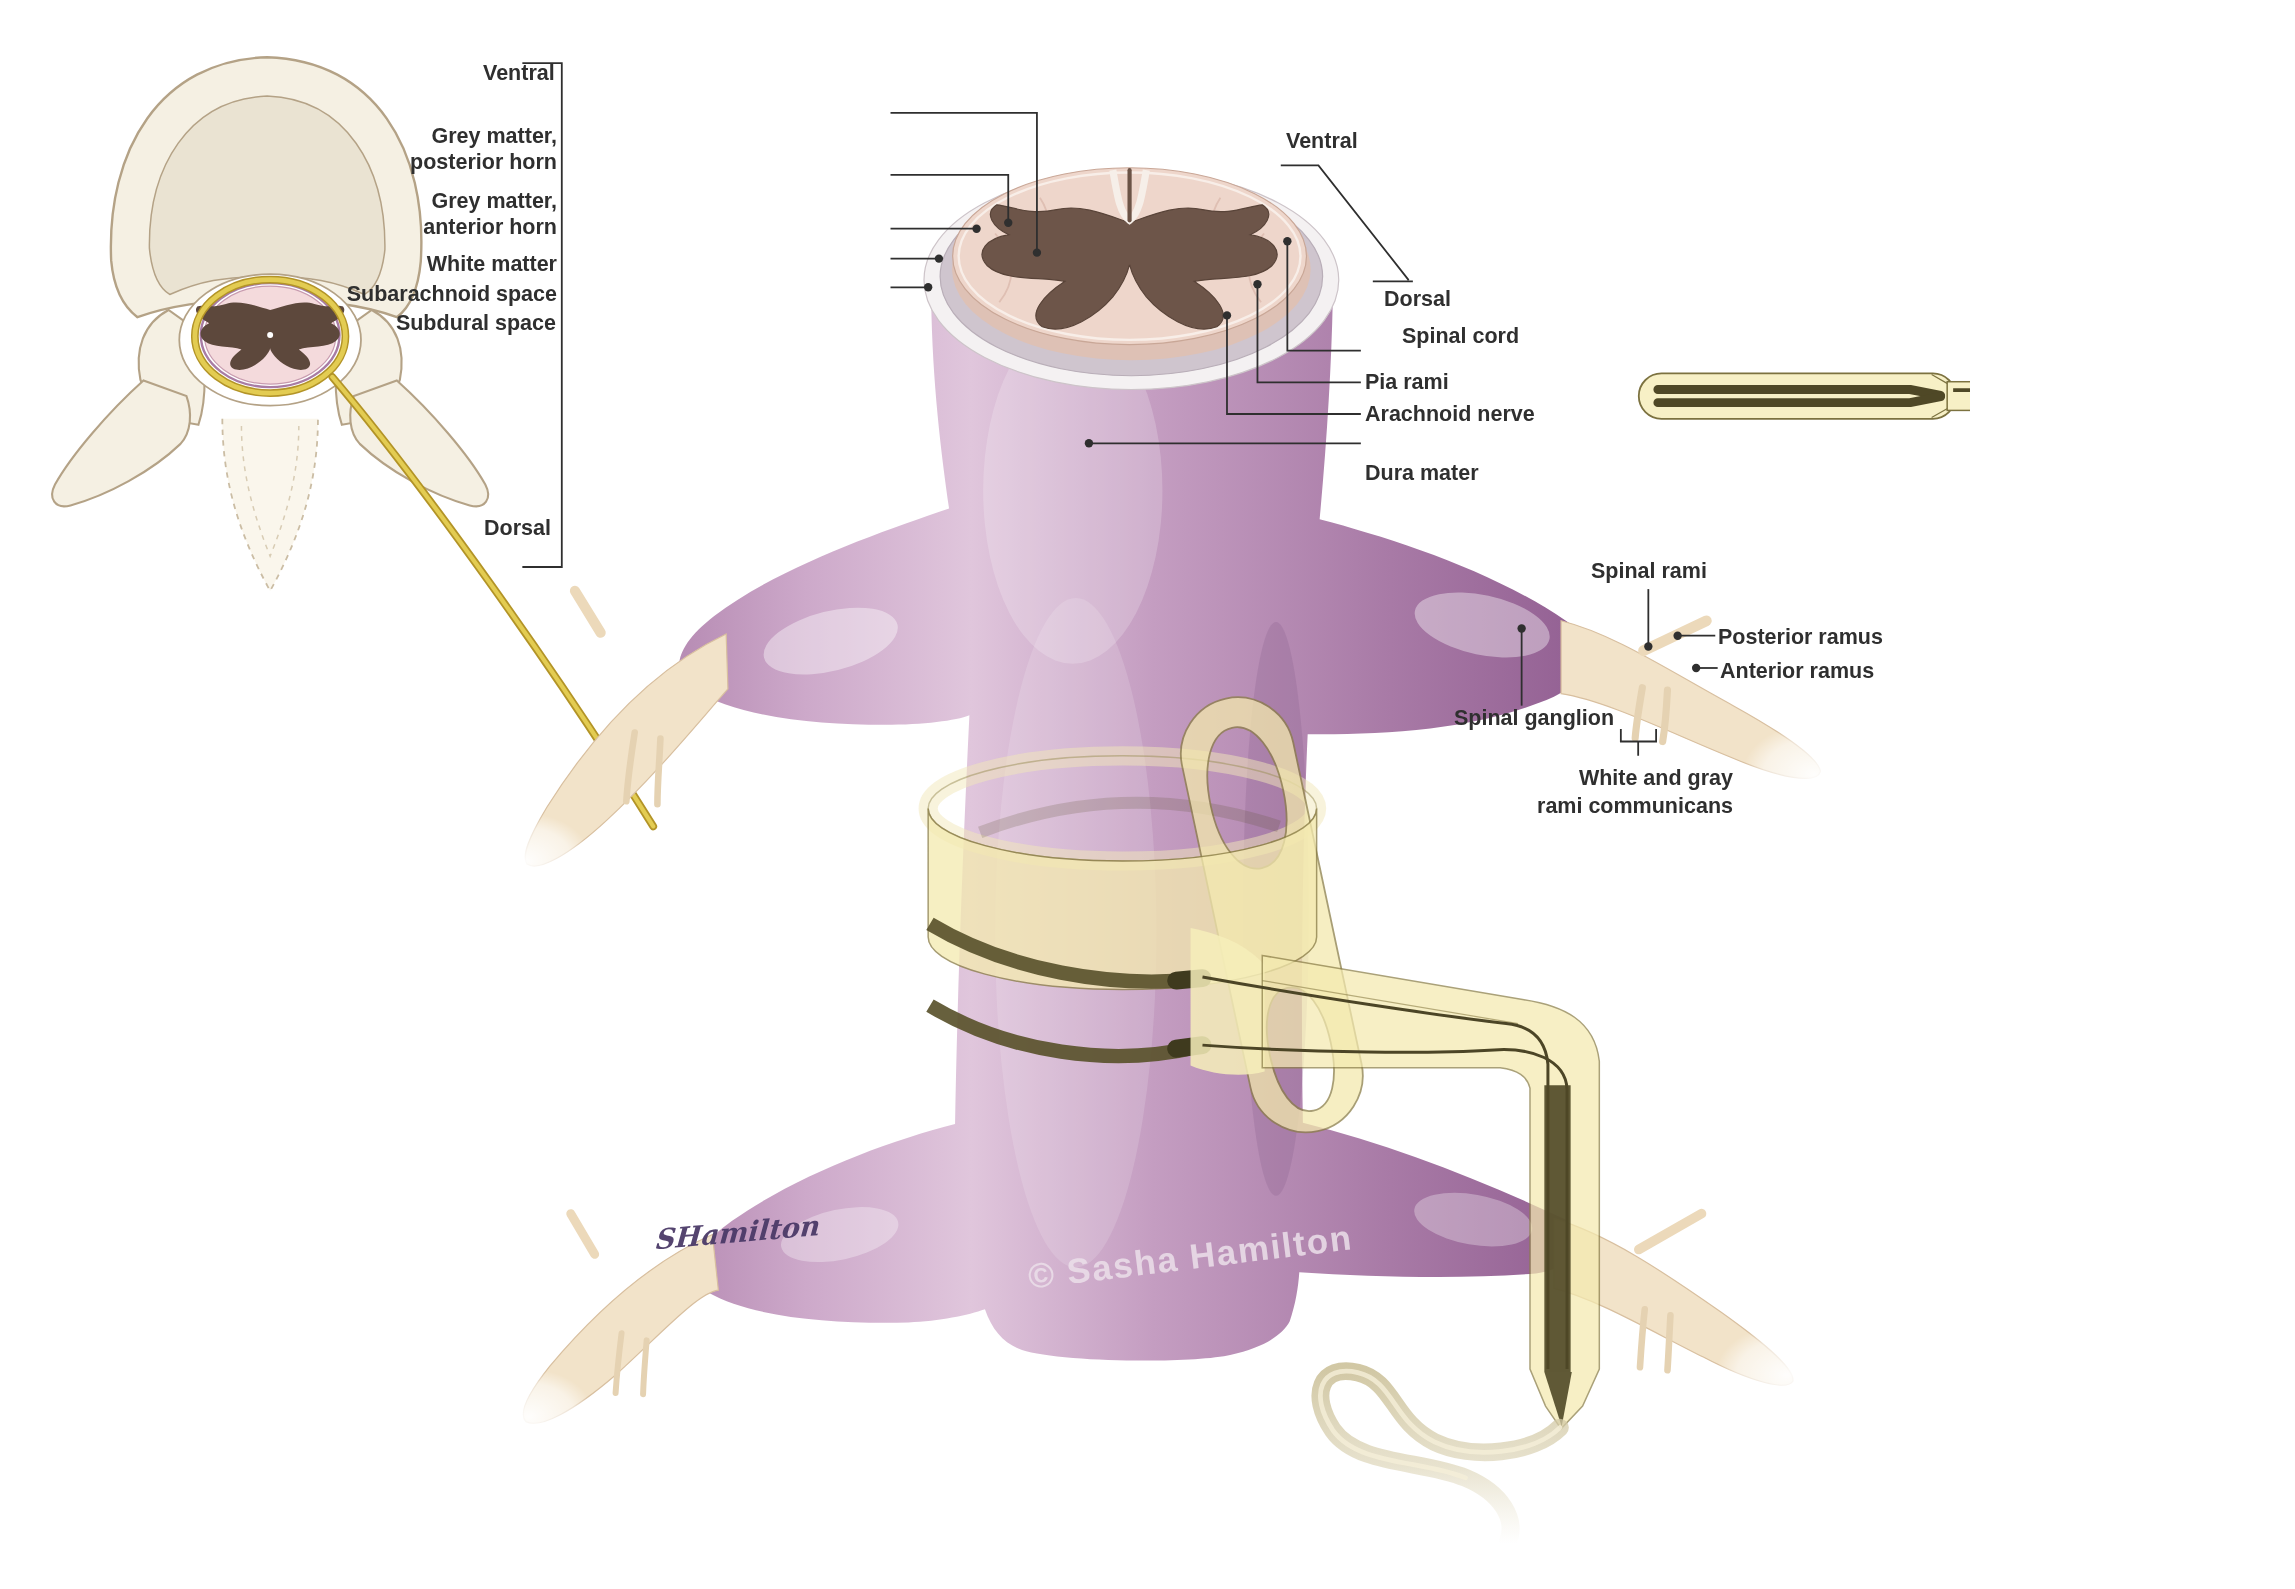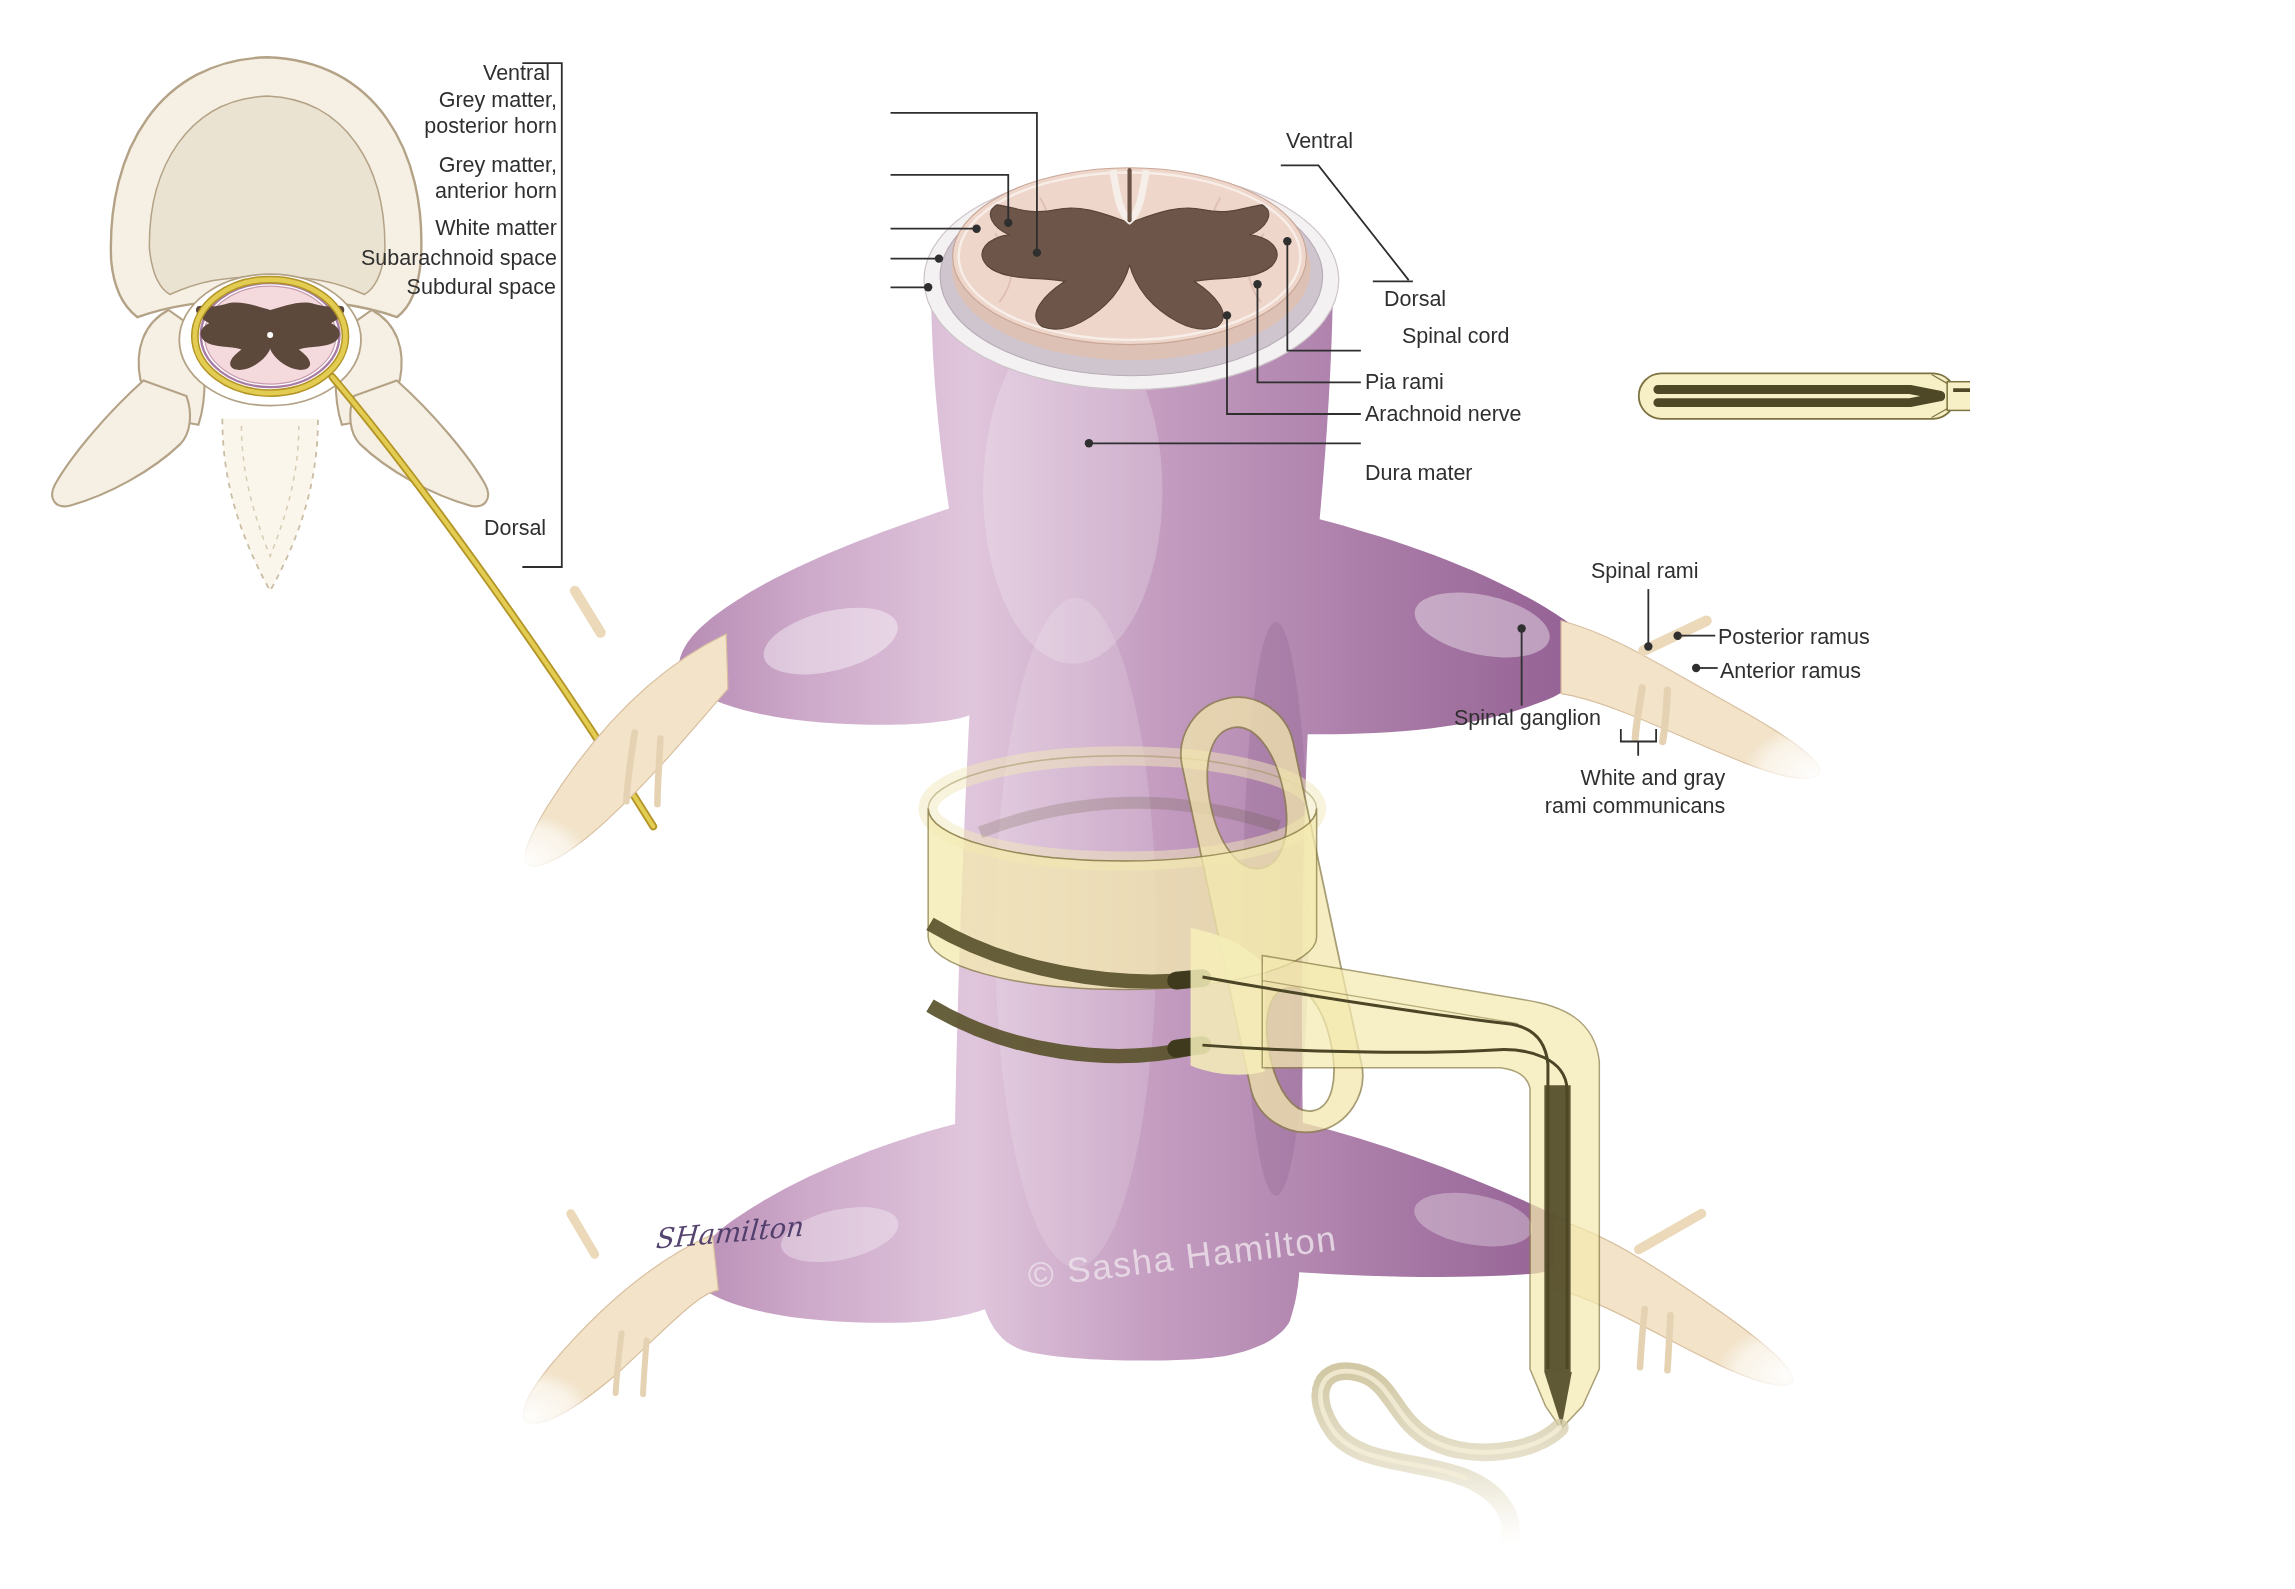--- a/index.html
+++ b/index.html
@@ -12,25 +12,25 @@
     --c-device_yellow:#f7f0c6;
     --c-electrode_dark:#4f4826;
     --c-device_outline:#7c7240;
     --c-bone:#f5f0e3;
     --c-bone_outline:#b4a286;
     --c-signature:#4b3a68;
     --c-watermark:#ece0ea;
   }
   html,body{margin:0;padding:0;background:#fff;}
   #canvas{position:relative;width:1970px;height:1590px;background:#fff;overflow:hidden;
-          font-family:"Liberation Sans",sans-serif;}
+          font-family:"Liberation Sans",sans-serif;font-weight:bold;}
   #art{position:absolute;left:0;top:0;width:2295px;height:1590px;}
   .lbl{position:absolute;font-size:21.5px;line-height:26px;color:var(--c-label);
        white-space:pre-line;}
-  .r{text-align:right;}
+  .r{text-align:right;margin-top:36px;}
   .c{text-align:center;transform:translateX(-50%);}
   .lbl2{line-height:26px;}
   #signature{position:absolute;left:656px;top:1216px;font-family:"DejaVu Serif",serif;
              font-style:italic;font-size:27.5px;color:var(--c-signature);
              transform:rotate(-5deg) skewX(-10deg);opacity:.95;}
   #watermark{position:absolute;left:1027px;top:1237px;font-size:35px;letter-spacing:1.8px;
              color:var(--c-watermark);opacity:.85;transform:rotate(-7deg);}
 </style>
 </head>
 <body>

